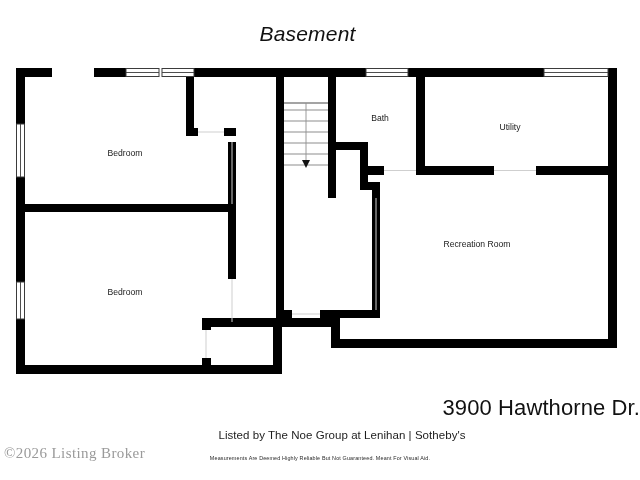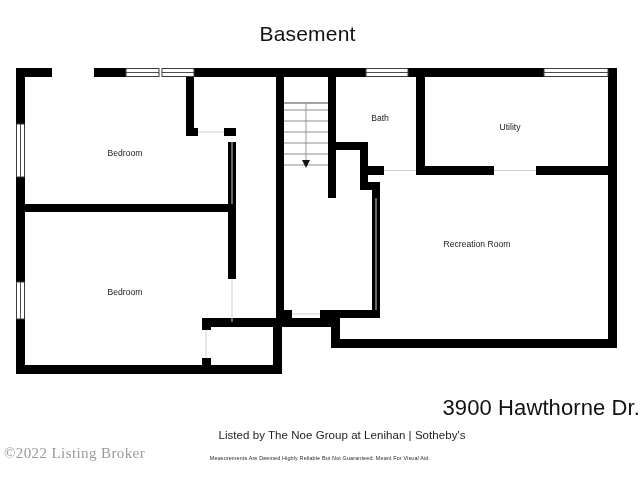--- a/index.html
+++ b/index.html
@@ -26,20 +26,21 @@
   .plan-title {
     position: absolute;
     top: 22px;
     left: 0;
     width: 615px;
     text-align: center;
     font-size: 21px;
     font-weight: 400;
     letter-spacing: 0.2px;
     color: #111111;
+    font-style: italic;
   }
   
   #floorplan-svg {
     position: absolute;
     top: 62px;
     left: 8px;
     width: 616px;
     height: 318px;
     display: block;
   }
@@ -240,15 +241,15 @@
     <text class="room-label" x="502" y="68" text-anchor="middle">Utility</text>
     <text class="room-label" x="469" y="185" text-anchor="middle">Recreation Room</text>
   </svg>
 
   <div class="footer">
     <div class="address">3900 Hawthorne Dr.</div>
     <div class="listed-by">Listed by The Noe Group at Lenihan | Sotheby's</div>
     <div class="disclaimer">Measurements Are Deemed Highly Reliable But Not Guaranteed. Meant For Visual Aid.</div>
   </div>
 
-  <div class="watermark">©2022 Listing Broker</div>
+  <div class="watermark">©2026 Listing Broker</div>
 
 </div>
 
 </body></html>

